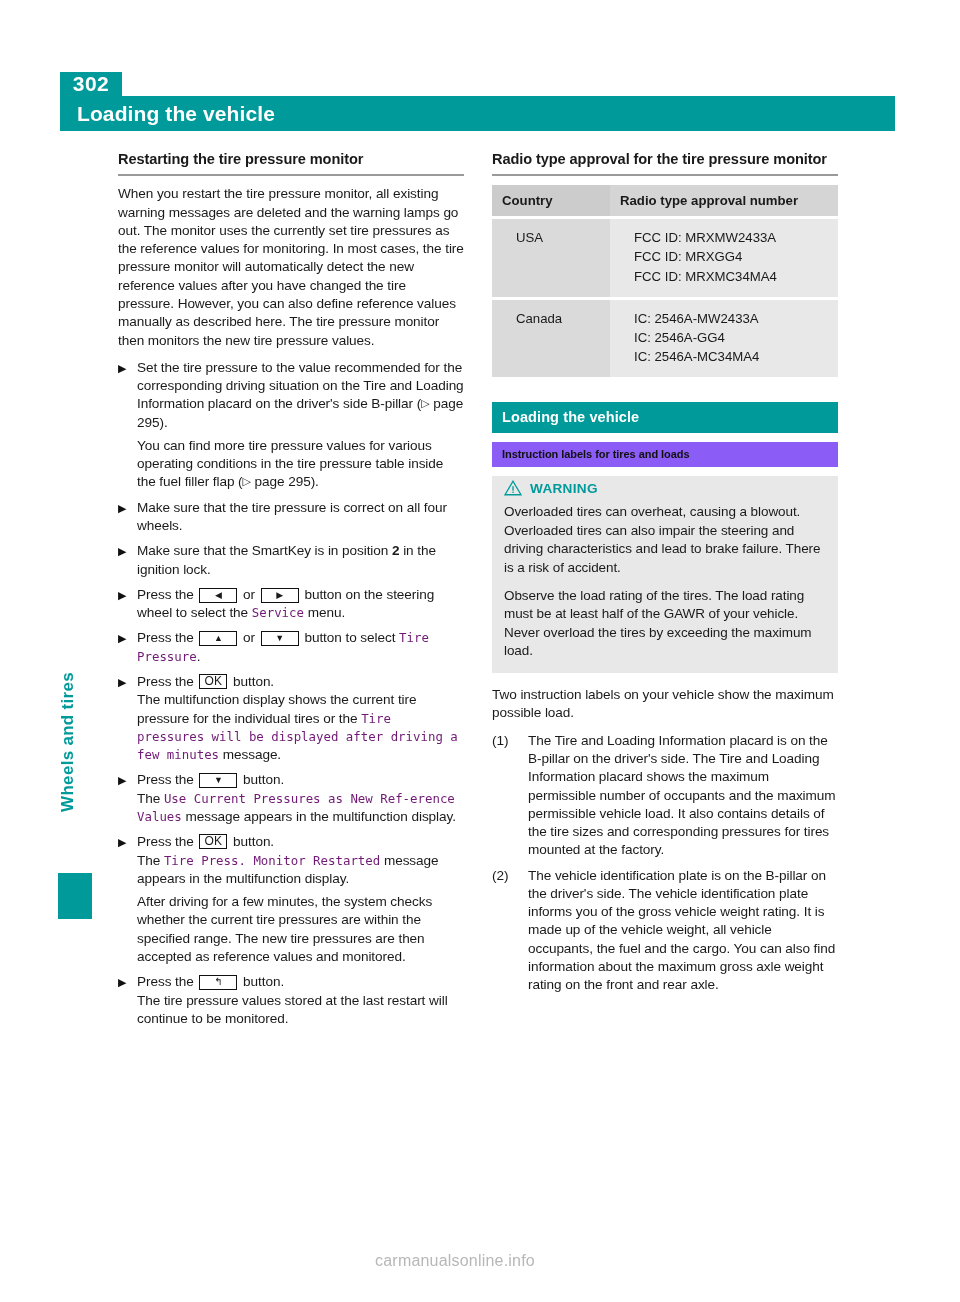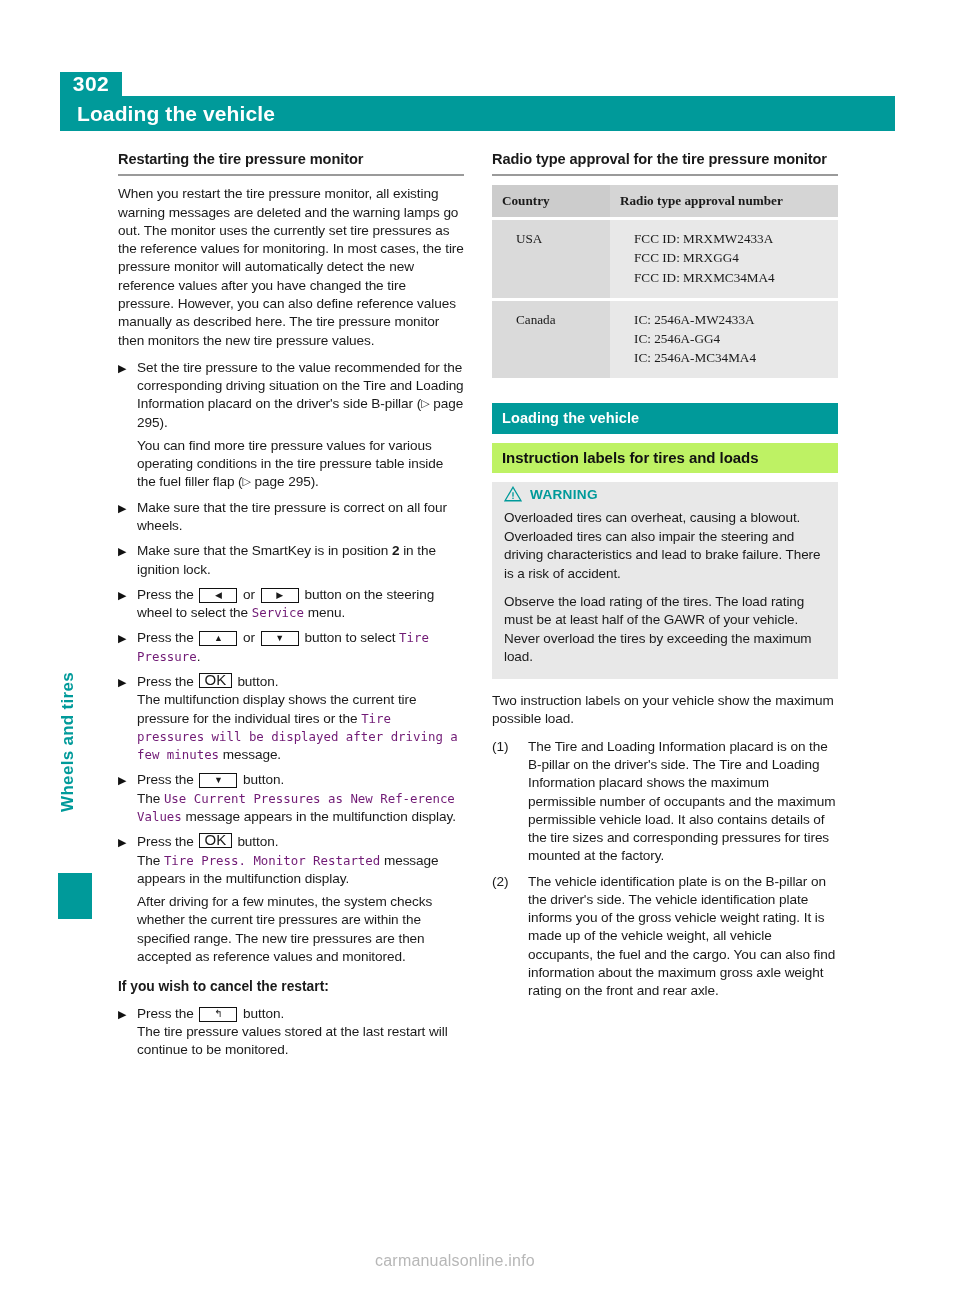--- a/index.html
+++ b/index.html
@@ -75,50 +75,50 @@
   }
   .b{font-weight:700;}
 
   
   .key{
     display:inline-block;border:1.6px solid #111;
     padding:0 5px;margin:0 2px;line-height:12px;height:13px;
     font-size:10.5px;vertical-align:1px;text-align:center;
     font-family:"Liberation Sans",sans-serif;
   }
-  .key.ok{font-size:15px;font-weight:400;letter-spacing:.3px;padding:0 4px;}
+  .key.ok{font-size:12px;font-weight:400;letter-spacing:.3px;padding:0 4px;}
   .key.arrow{min-width:26px;font-size:9px;}
   .key.back{min-width:26px;font-size:10px;}
 
   
   .pref{font-size:11px;vertical-align:1px;}
 
   
-  table.approval{border-collapse:collapse;width:100%;margin-top:2px;font-family:Liberation Serif, serif;}
+  table.approval{border-collapse:collapse;width:100%;margin-top:2px;}
   table.approval th{
     background:#d5d5d5;text-align:left;font-size:13.2px;font-weight:700;
     padding:8px 10px 8px 10px;vertical-align:top;border-bottom:3px solid #ffffff;
   }
   table.approval th.c1{width:84px;background:#cccccc;}
   table.approval td{
     background:#e8e8e8;font-size:13.2px;font-weight:400;
     padding:9px 10px 11px 24px;vertical-align:top;line-height:1.45;
     border-bottom:3px solid #ffffff;
   }
   table.approval td.c1{width:84px;background:#dadada;}
   table.approval tr:last-child td{border-bottom:0;}
   .celline{display:block;}
 
   
   .teal-bar{
     background:#009a9a;color:#ffffff;font-size:14.5px;font-weight:700;
     padding:7px 10px 8px 10px;margin-top:25px;letter-spacing:.1px;
   }
   .gray-bar{
-    background:#bef264;color:#111111;font-size:15px;font-weight:700;
+    background:#8b5cf6;color:#111111;font-size:11px;font-weight:700;
     padding:6px 10px 7px 10px;margin-top:9px;letter-spacing:-.05px;
   }
 
   
   .warnbox{background:#e8e8e8;padding:4px 12px 12px 12px;margin-top:9px;}
   .warnhead{display:flex;align-items:center;gap:8px;margin-bottom:7px;}
   .warn-ico{width:18px;height:16px;flex:0 0 auto;}
   .warntitle{color:#009a9a;font-size:13.6px;font-weight:700;letter-spacing:.3px;}
   .warnbox p{font-size:13.5px;line-height:1.38;}
   .warnbox p + p{margin-top:9px;}
@@ -191,21 +191,20 @@
       <p><span>Press the </span><span class="key arrow">▼</span><span> button.</span><br><span>The </span><span class="disp">Use Current Pressures as New Ref‐erence Values</span><span> message appears in the multifunction display.</span></p>
     </div>
 
 
     <div class="bullet">
       <span class="marker">▶</span>
       <p><span>Press the </span><span class="key ok">OK</span><span> button.</span><br><span>The </span><span class="disp">Tire Press. Monitor Restarted</span><span> message appears in the multifunction display.</span></p>
       <p>After driving for a few minutes, the system checks whether the current tire pressures are within the specified range. The new tire pressures are then accepted as reference values and monitored.</p>
     </div>
 
-    <div class="bold-lead">If you wish to cancel the restart:</div>
 
     <div class="bullet">
       <span class="marker">▶</span>
       <p><span>Press the </span><span class="key back">↰</span><span> button.</span><br><span>The tire pressure values stored at the last restart will continue to be monitored.</span></p>
     </div>
 
   </div>
 
   <div class="col col-right">
 

